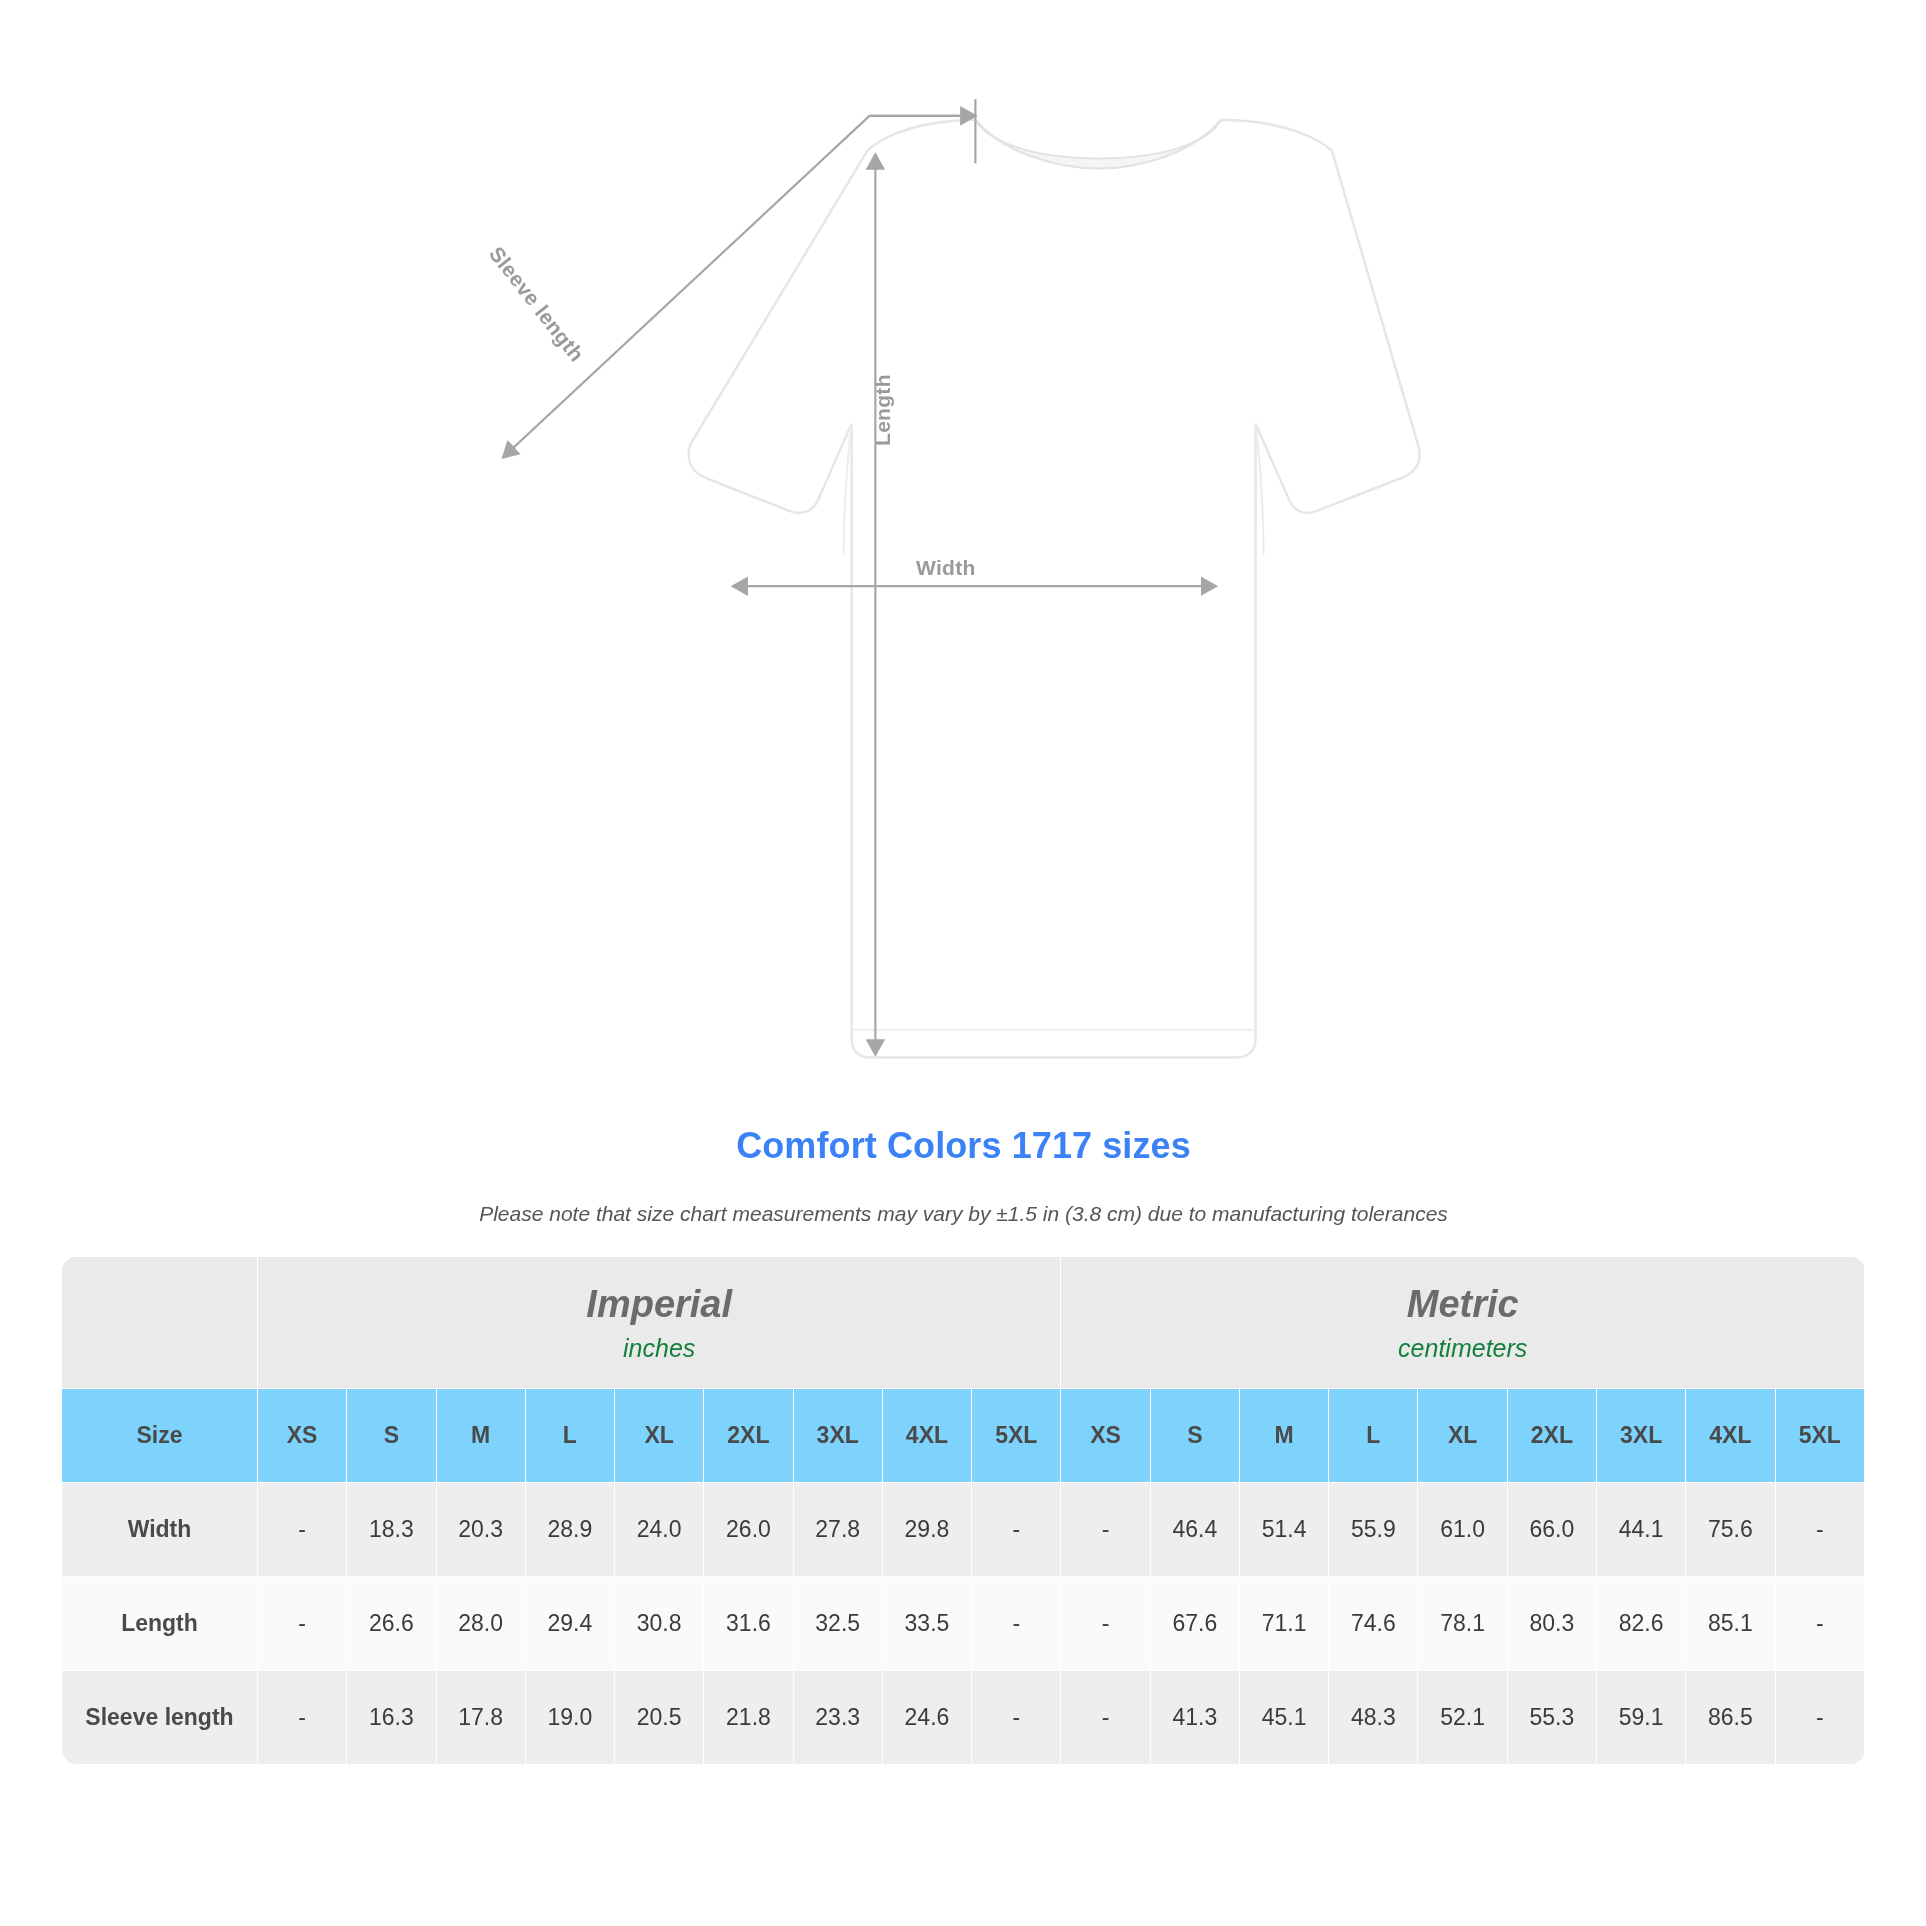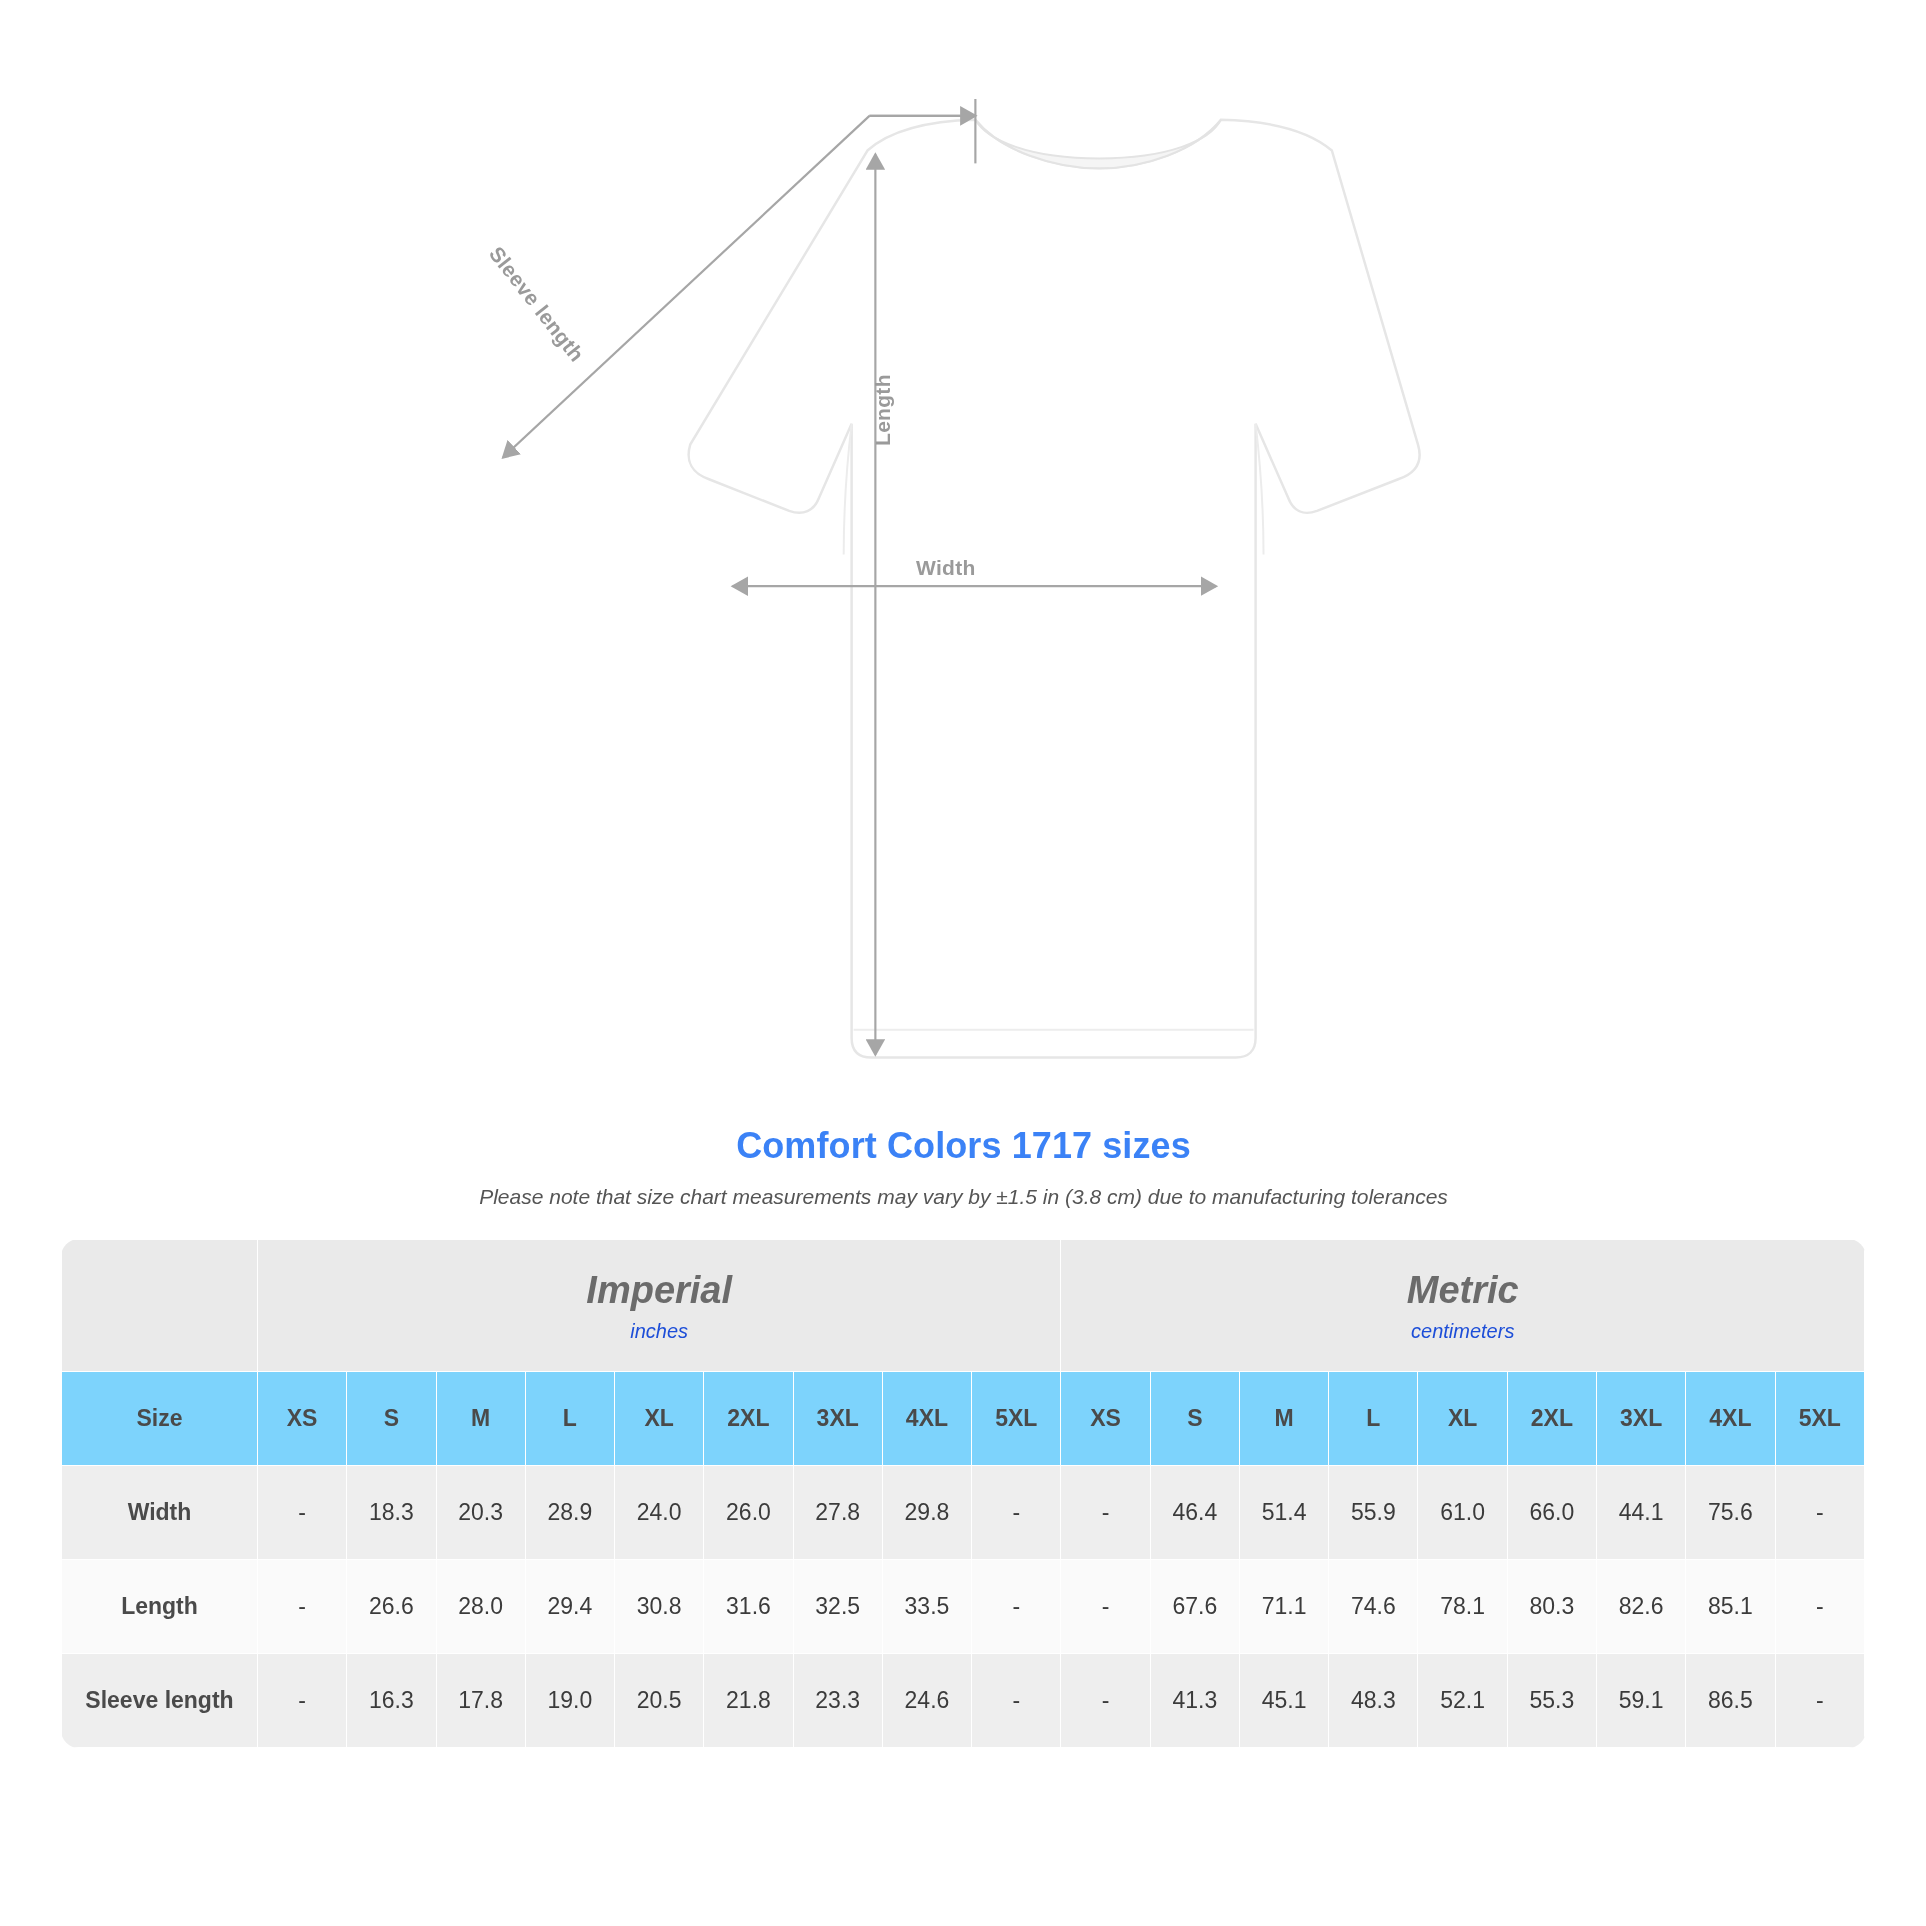--- a/index.html
+++ b/index.html
@@ -64,21 +64,21 @@
     font-size: 36px;
     font-weight: bold;
     color: #3b82f6;
     margin: 0;
     letter-spacing: 0.1px;
   }
   .chart-note {
     font-size: 21px;
     font-style: italic;
     color: #555555;
-    margin-top: 18px;
+    margin-top: 35px;
   }
 
   
   .table-wrap {
     margin: 30px 61px 0 61px;
     border-radius: 18px;
     overflow: hidden;
   }
   table.size-table {
     border-collapse: collapse;
@@ -97,23 +97,23 @@
     padding: 0;
   }
   .unit-head .unit-name {
     font-size: 38px;
     font-weight: bold;
     font-style: italic;
     color: #6b6b6b;
     line-height: 1.2;
   }
   .unit-head .unit-sub {
-    font-size: 20px;
+    font-size: 25px;
     font-style: italic;
-    color: #1d4ed8;
+    color: #15803d;
     margin-top: 6px;
   }
   .corner-cell {
     background: #eaeaea;
   }
   .hdr-row td {
     background: #7dd3fc;
     height: 91px;
     font-size: 23px;
     font-weight: bold;

